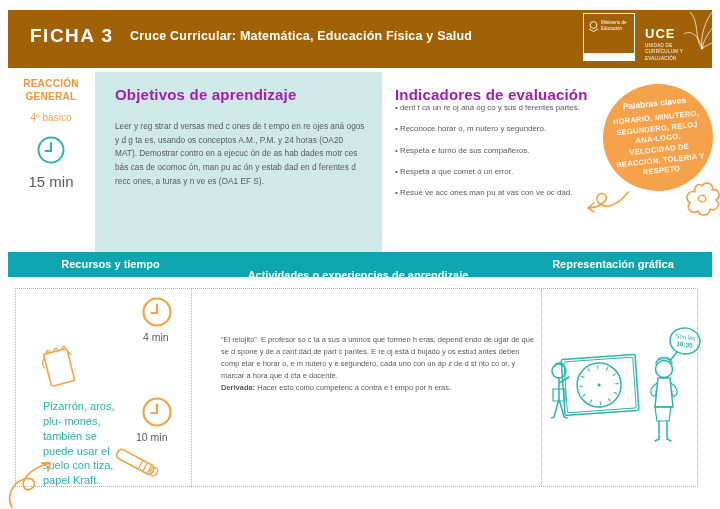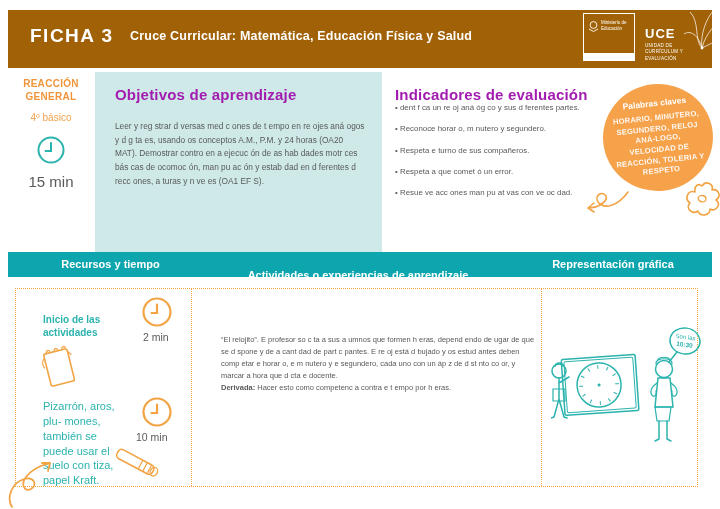--- a/index.html
+++ b/index.html
@@ -182,29 +182,28 @@
   <div class="band">
     <div class="b1">Recursos y tiempo</div>
     <div class="b2">Actividades o experiencias de aprendizaje</div>
     <div class="b3">Representación gráfica</div>
   </div>
 
   <div class="grid">
     <div class="vline v1"></div>
     <div class="vline v2"></div>
 
-    <div class="stage">Inicio de las actividades</div>
 
     <span class="clock1">
       <svg width="34" height="34" viewBox="0 0 34 34">
         <circle cx="17" cy="17" r="13.5" fill="none" stroke="#f2a444" stroke-width="2.2"></circle>
         <path d="M17 9.5 L17 18 L11.5 18" fill="none" stroke="#f2a444" stroke-width="2.2" stroke-linecap="round"></path>
       </svg>
     </span>
-    <div class="t1">2 min</div>
+    <div class="t1">4 min</div>
 
     <span class="notepad">
       <svg width="42" height="52" viewBox="0 0 42 52">
         <g transform="rotate(-14 21 26)">
           <rect x="9" y="10" width="24" height="33" rx="2" fill="none" stroke="#f2a444" stroke-width="1.6"></rect>
           <path d="M9 14 C6 16 5 20 7 24 M33 13 L36 17" fill="none" stroke="#f2a444" stroke-width="1.3"></path>
           <path d="M12 10 C12 7 15 6 16 9 M20 10 C20 7 23 6 24 9 M28 10 C28 7 31 6 32 9" fill="none" stroke="#f2a444" stroke-width="1.3"></path>
         </g>
       </svg>
     </span>

